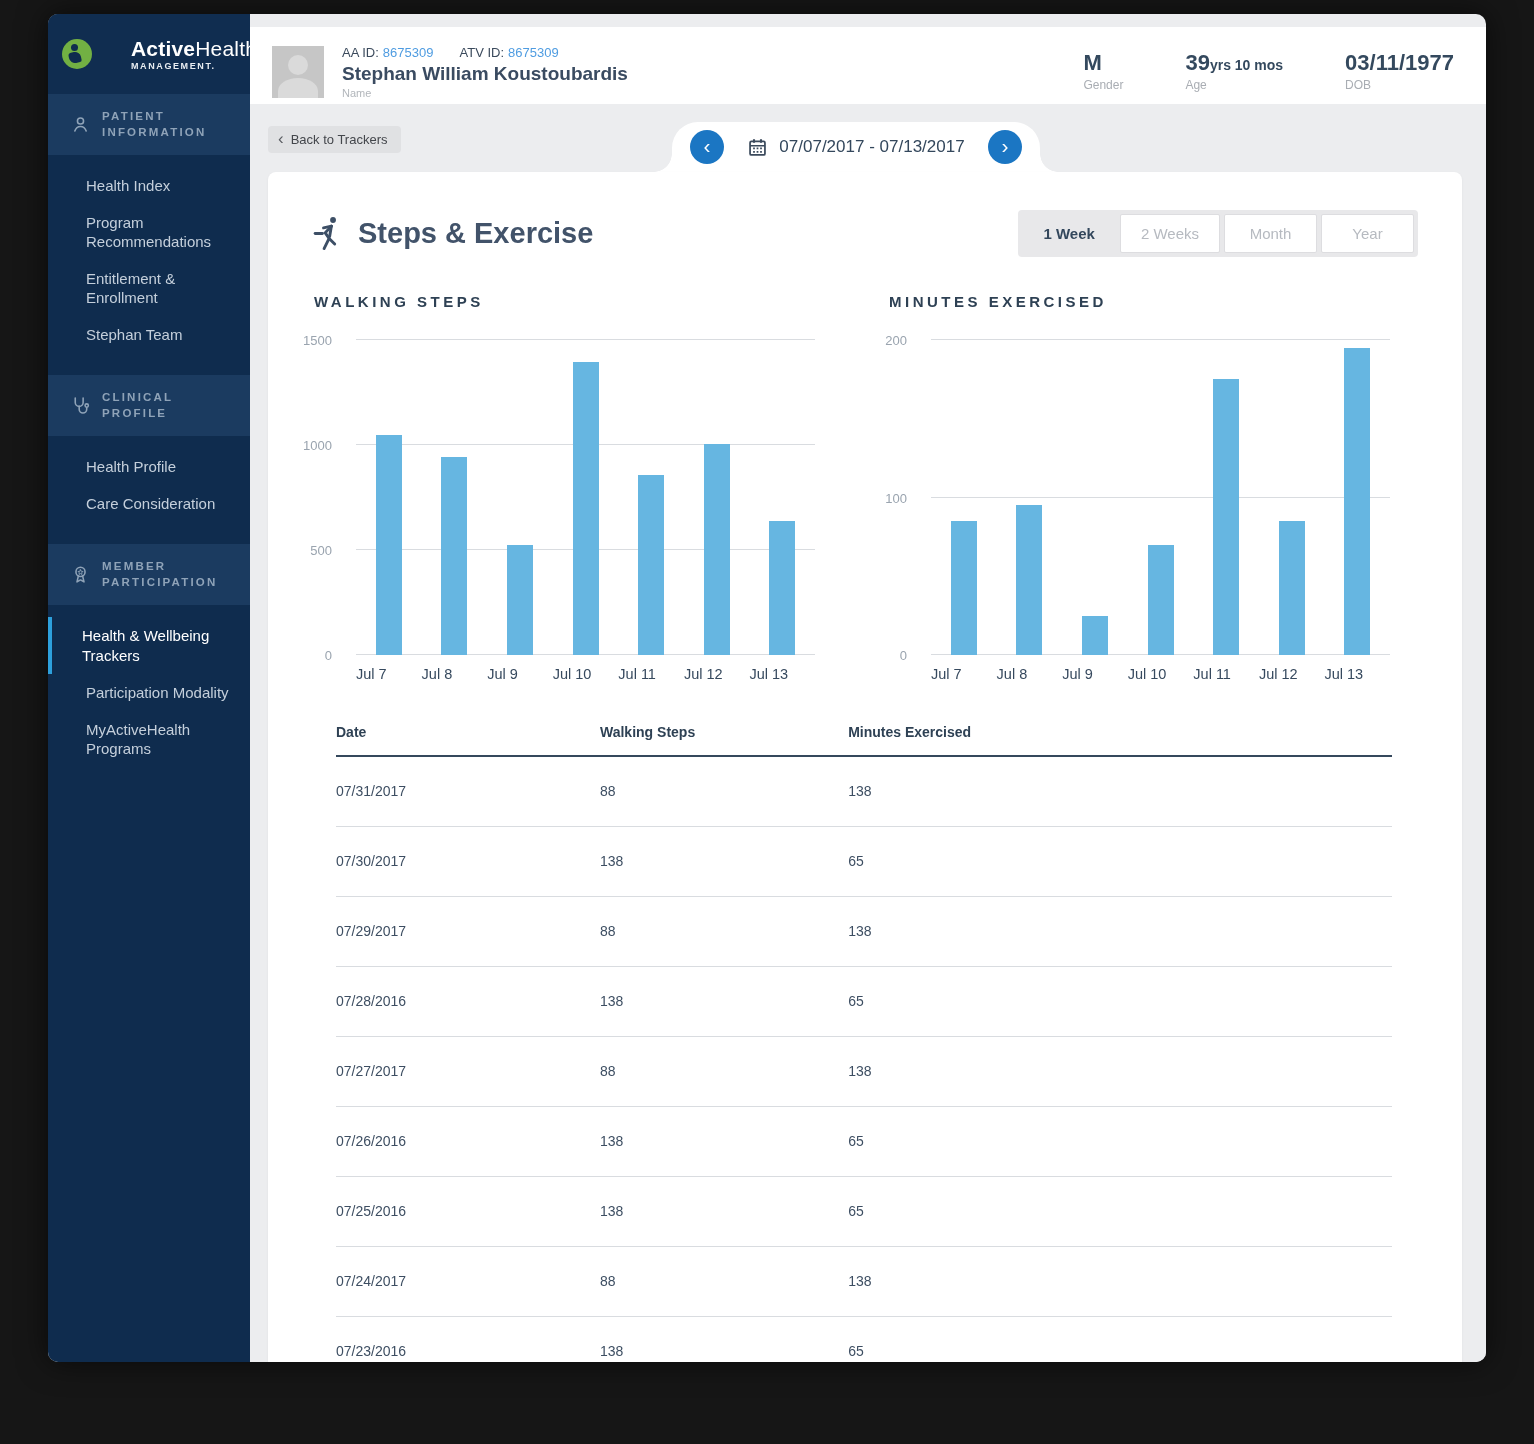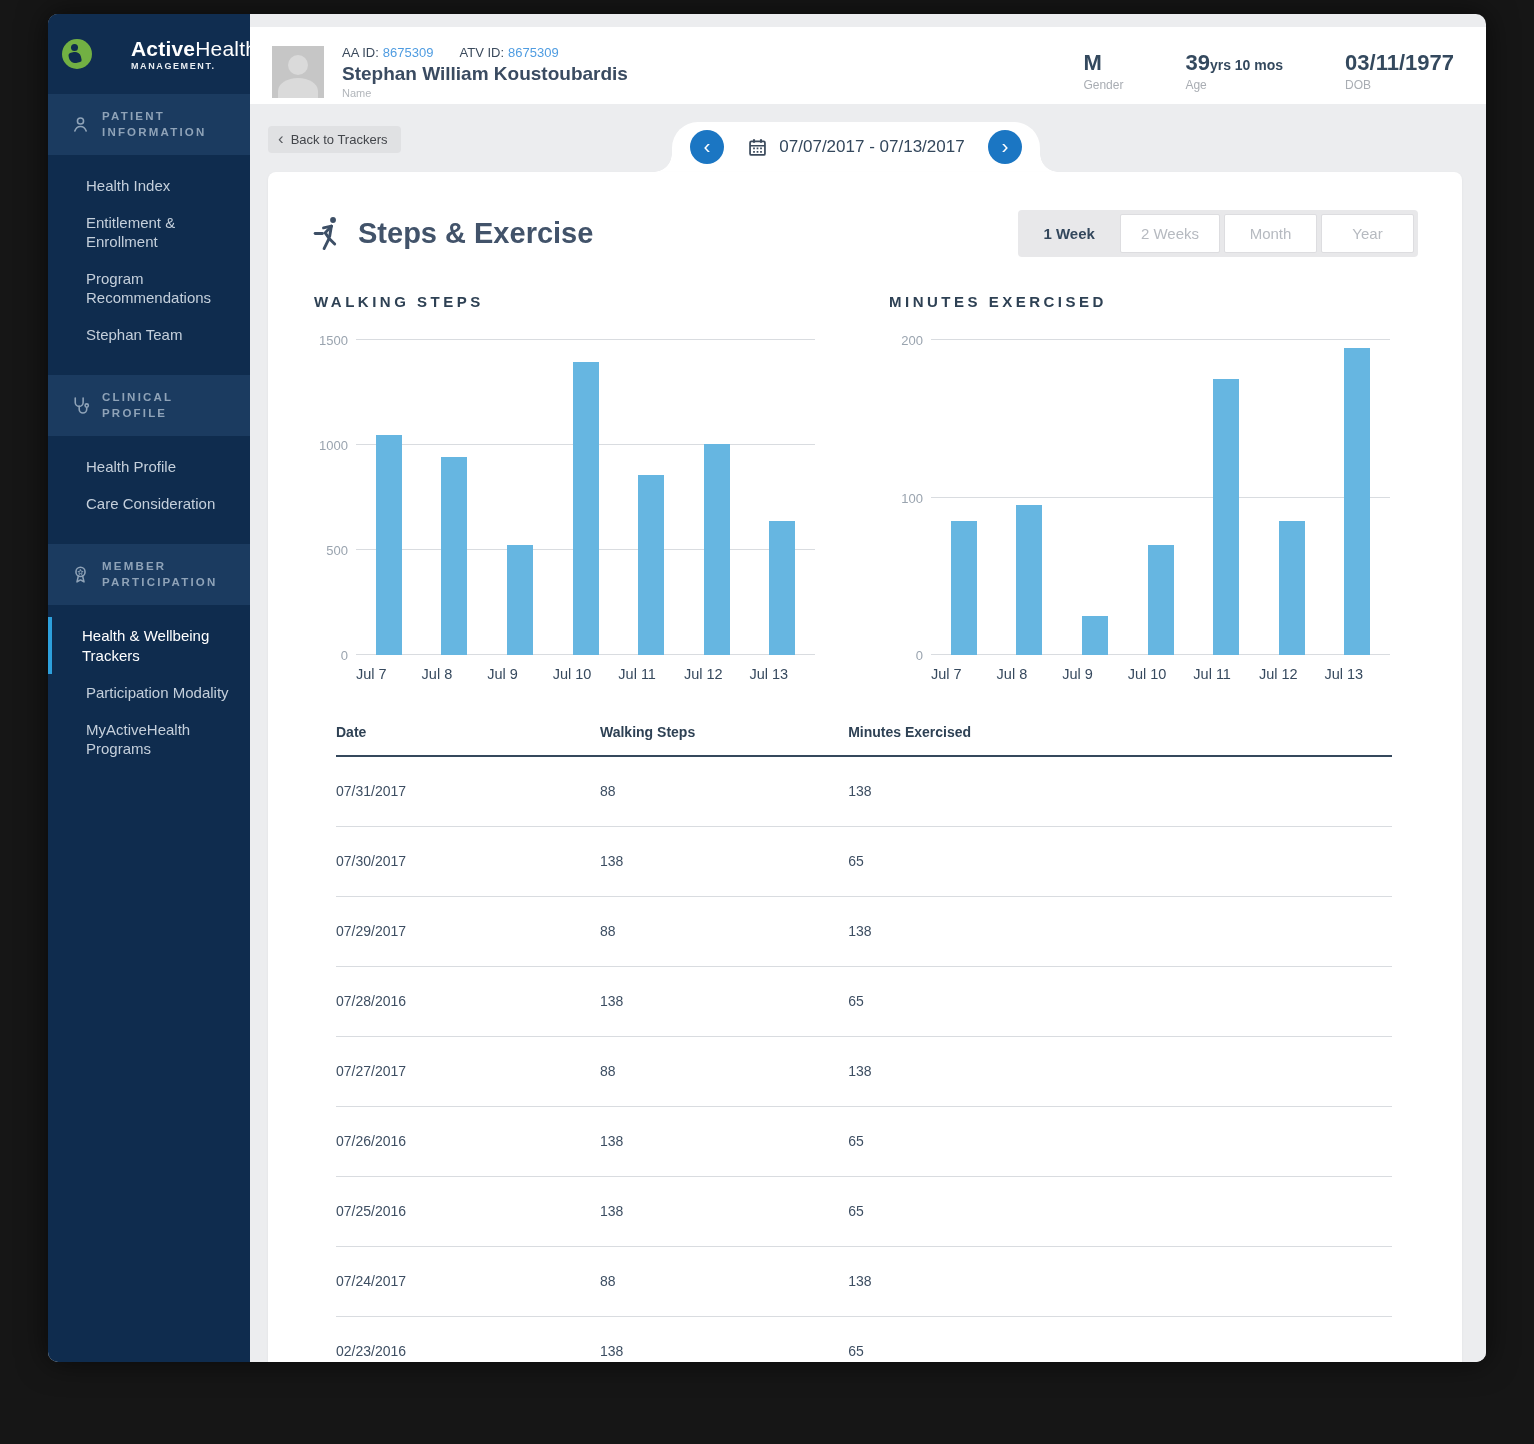--- a/index.html
+++ b/index.html
@@ -120,21 +120,21 @@
     background:#fff; border:1px solid #dddde0; color:#b6bac0; border-radius:2px;
   }
   .period-btn.active { background:transparent; border-color:transparent; color:#33475c; font-weight:bold; }
   
   .charts-row { display:flex; gap:74px; padding:36px 72px 0 46px; }
   .chart-col { flex:1; min-width:0; }
   .chart-title { font-size:15px; font-weight:bold; letter-spacing:3.5px; color:#2e4154; margin-bottom:30px; }
   .plot-wrap { display:flex; }
   .yaxis { width:42px; position:relative; flex:0 0 auto; }
   .yaxis .ytick {
-    position:absolute; right:8px; transform:translateY(-50%);
+    position:absolute; right:24px; transform:translateY(-50%);
     font-size:13px; color:#9aa4af;
   }
   .plot { flex:1; position:relative; height:315px; }
   .gridline { position:absolute; left:0; right:0; height:1px; background:#d9dce0; }
   .slots { position:absolute; inset:0; display:flex; }
   .slot { flex:1; position:relative; }
   .bar {
     position:absolute; bottom:0; left:50%; transform:translateX(-50%);
     width:26px; background:#66b6e1;
   }
@@ -171,22 +171,22 @@
           <span class="ic">
             <svg width="21" height="21" viewBox="0 0 24 24" fill="none" stroke="#8fa3b8" stroke-width="1.8" stroke-linecap="round">
               <circle cx="12" cy="8" r="3.5"></circle>
               <path d="M5.5 19.5c1.2-3.6 3.6-5.3 6.5-5.3s5.3 1.7 6.5 5.3"></path>
             </svg>
           </span>
           <span class="lbl">Patient Information</span>
         </div>
         <ul class="side-items">
           <li class="side-item">Health Index</li>
+          <li class="side-item">Program Recommendations</li>
           <li class="side-item">Entitlement &amp; Enrollment</li>
-          <li class="side-item">Program Recommendations</li>
           <li class="side-item">Stephan Team</li>
         </ul>
         <div class="side-section-header">
           <span class="ic">
             <svg width="21" height="21" viewBox="0 0 24 24" fill="none" stroke="#8fa3b8" stroke-width="1.8" stroke-linecap="round">
               <path d="M6 3.5v5a4.5 4.5 0 0 0 9 0v-5"></path>
               <path d="M10.5 13v3.2a4.3 4.3 0 0 0 8.6 0v-2"></path>
               <circle cx="19.1" cy="12" r="1.9"></circle>
             </svg>
           </span>
@@ -433,21 +433,21 @@
               <td>07/25/2016</td>
               <td>138</td>
               <td>65</td>
             </tr>
             <tr>
               <td>07/24/2017</td>
               <td>88</td>
               <td>138</td>
             </tr>
             <tr>
-              <td>02/23/2016</td>
+              <td>07/23/2016</td>
               <td>138</td>
               <td>65</td>
             </tr>
           </tbody>
       </table>
     </div>
   </div>
 </div>
 
 </body></html>

